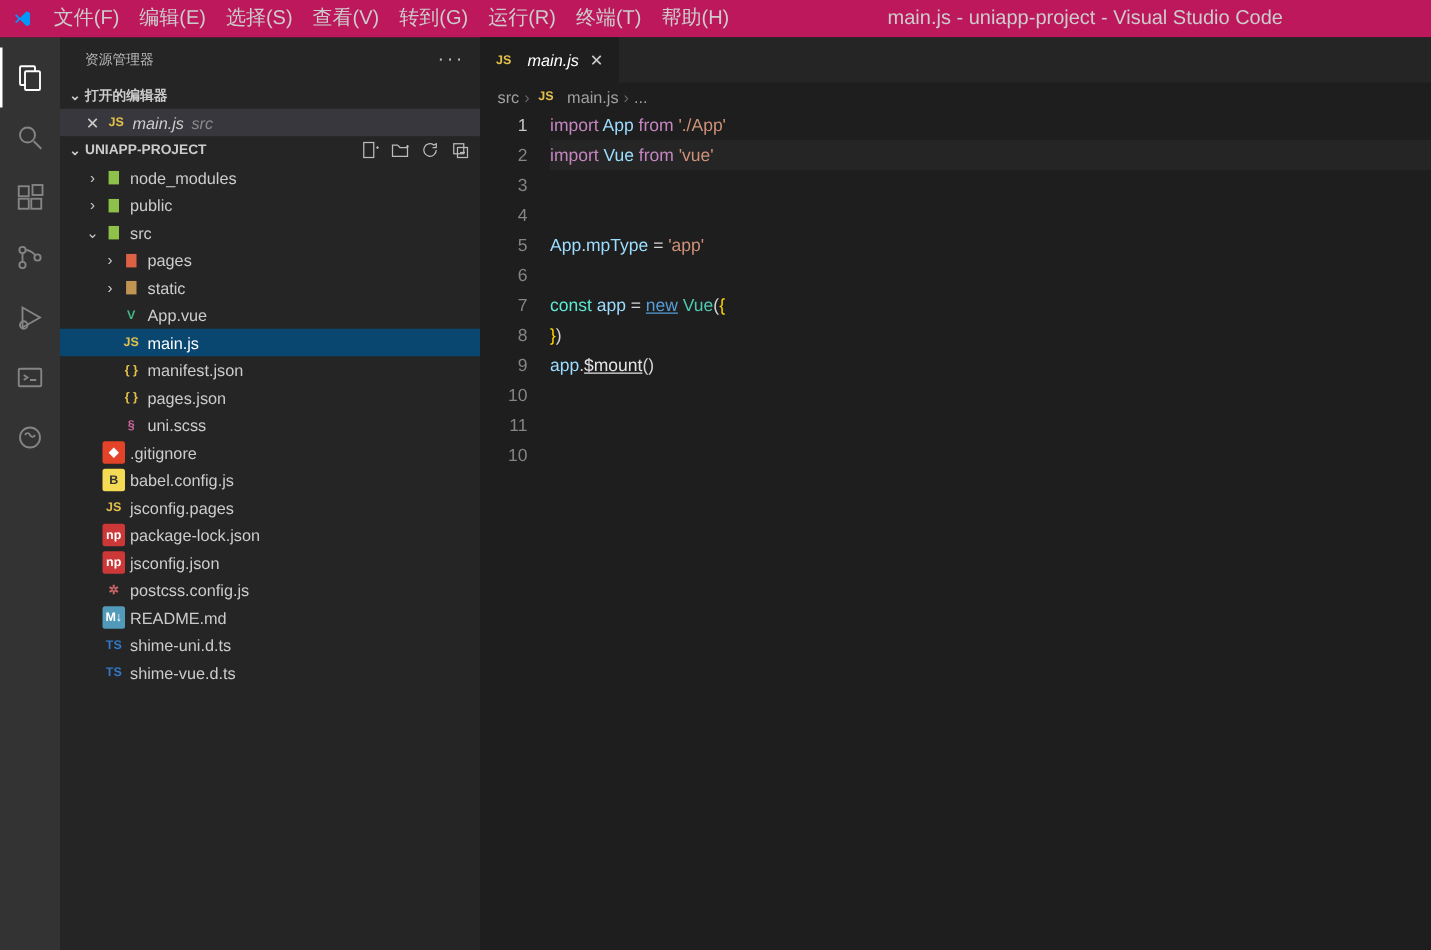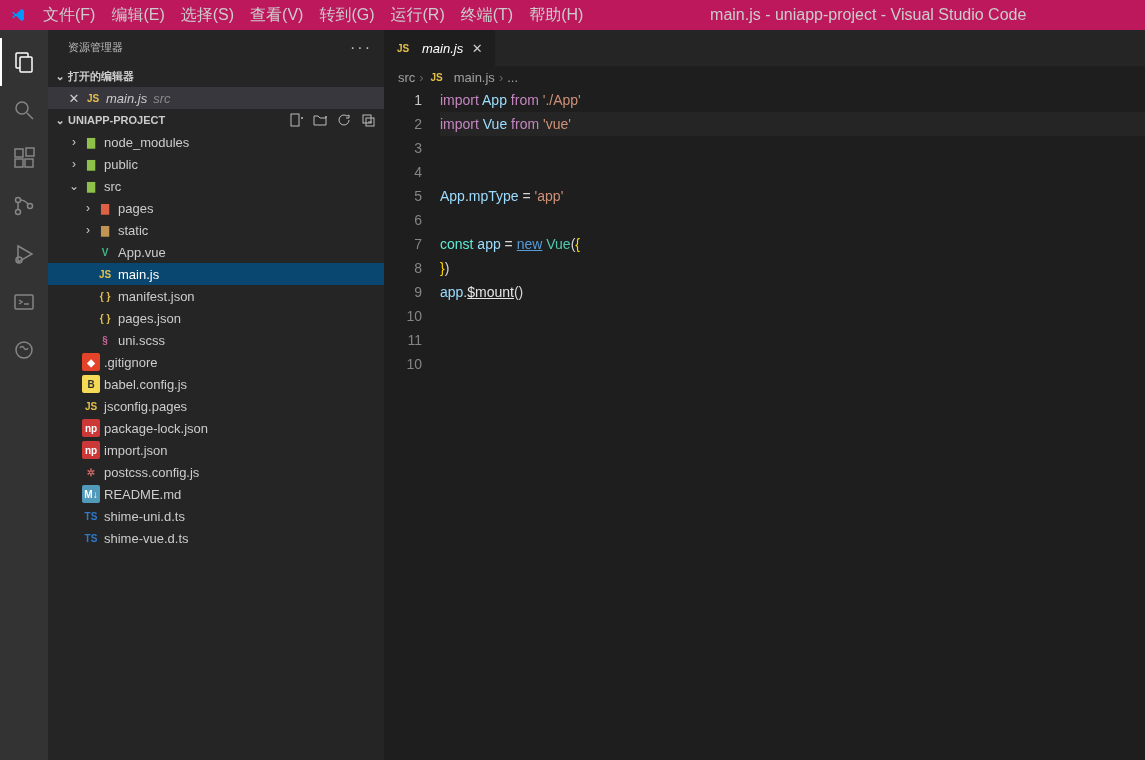--- a/index.html
+++ b/index.html
@@ -243,21 +243,21 @@
           <span class="tree-label">jsconfig.pages</span>
         </div>
         <div class="tree-row" style="padding-left: 18px;">
           <span class="chevron"></span>
           <span class="fico" style="background: rgb(203, 56, 55); color: rgb(255, 255, 255);">np</span>
           <span class="tree-label">package-lock.json</span>
         </div>
         <div class="tree-row" style="padding-left: 18px;">
           <span class="chevron"></span>
           <span class="fico" style="background: rgb(203, 56, 55); color: rgb(255, 255, 255);">np</span>
-          <span class="tree-label">import.json</span>
+          <span class="tree-label">jsconfig.json</span>
         </div>
         <div class="tree-row" style="padding-left: 18px;">
           <span class="chevron"></span>
           <span class="fico" style="color: rgb(204, 102, 102);">✲</span>
           <span class="tree-label">postcss.config.js</span>
         </div>
         <div class="tree-row" style="padding-left: 18px;">
           <span class="chevron"></span>
           <span class="fico" style="background: rgb(81, 154, 186); color: rgb(255, 255, 255);">M↓</span>
           <span class="tree-label">README.md</span>

